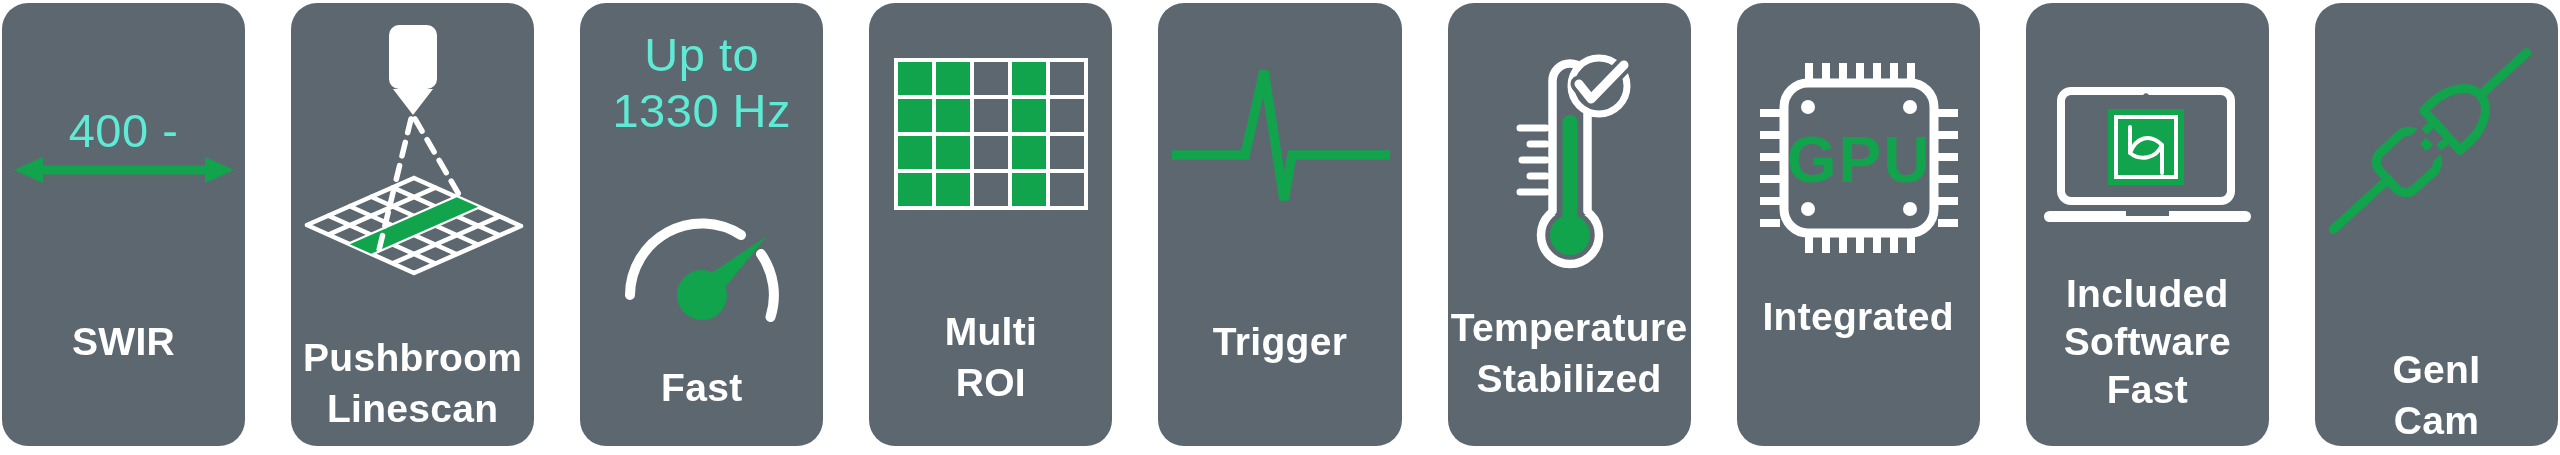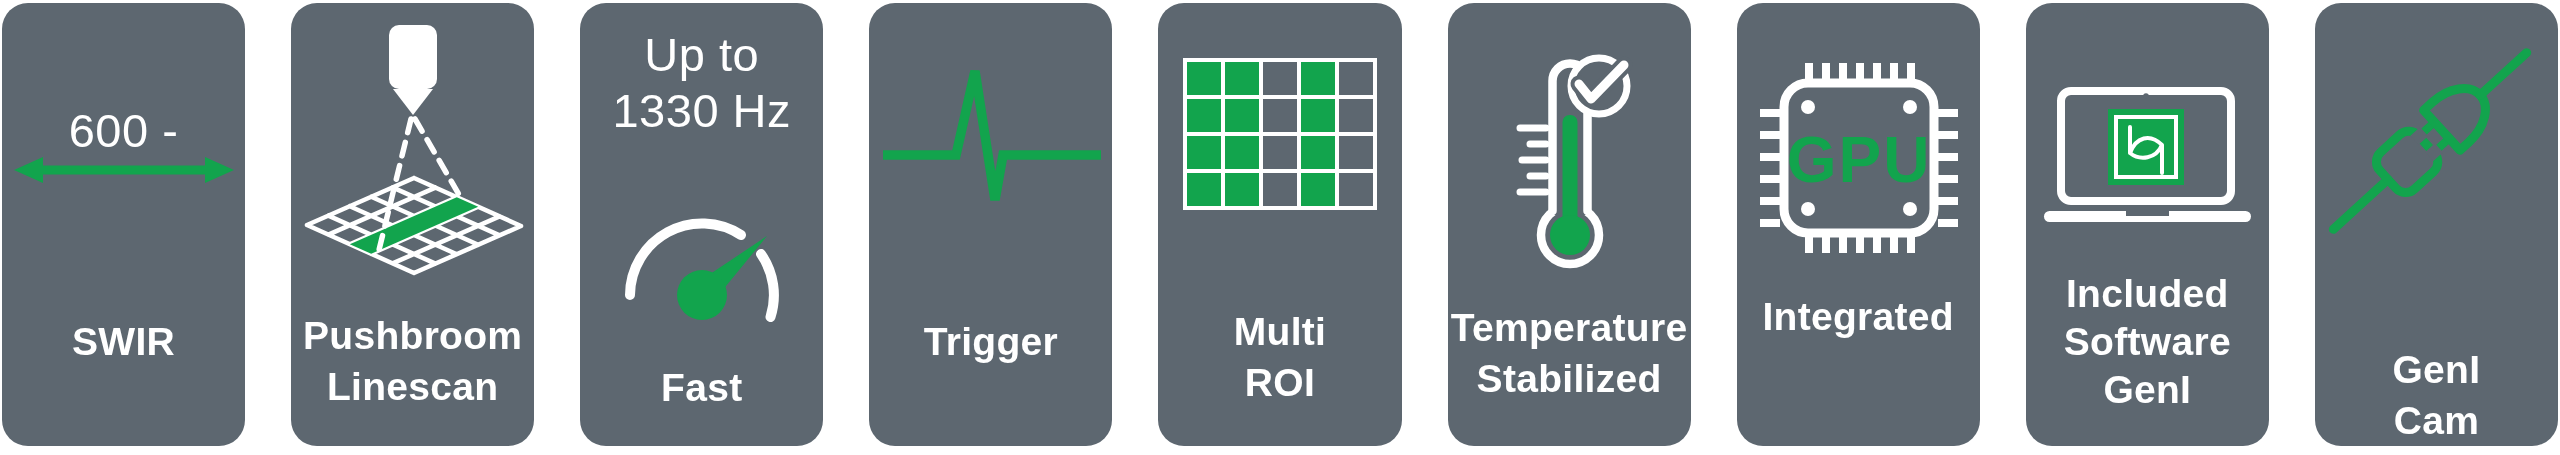--- a/index.html
+++ b/index.html
@@ -8,36 +8,36 @@
   .card{
     flex:1 1 0;
     background:var(--card-bg,#5d6770);
     border-radius:26px;
     color:#fff;
     display:flex;flex-direction:column;align-items:center;
     position:relative;overflow:hidden;
   }
   .spacer{flex:1 1 auto;}
   .top-text{
-    font-size:47px;font-weight:400;color:#ffffff;text-align:center;
+    font-size:47px;font-weight:400;color:#5eead4;text-align:center;
     line-height:56px;white-space:pre-line;letter-spacing:0.5px;
   }
   .label{
     font-size:39px;font-weight:600;color:#fff;text-align:center;
     line-height:51px;white-space:pre-line;letter-spacing:0.3px;
   }
   svg{display:block;max-width:100%;}
   
   .c1-t1{margin-top:100px;}
   .c1-arrow{margin-top:-6px;}
   .c1-t2{margin-top:-8px;}
   .c1-label{margin-bottom:79px;}
   
   .c2-icon{margin-top:0;}
-  .c2-label{margin-bottom:34px;text-align:center;}
+  .c2-label{margin-bottom:12px;text-align:center;}
   
   .c3-t1{margin-top:24px;}
   .c3-icon{margin-top:56px;}
   .c3-label{margin-bottom:33px;margin-top:32px;}
   
   .c4-grid{
     margin-top:55px;
     display:grid;background:#fff;padding:4px;gap:4px;
     grid-template-columns:repeat(5,34px);grid-auto-rows:33px;
   }
@@ -59,21 +59,21 @@
   
   .c9-icon{margin-top:0;}
   .c9-label{}
 </style>
 </head>
 <body style="background: rgb(255, 255, 255);">
 
 <div class="cards">
 
   <div class="card">
-    <div class="top-text c1-t1">600 -</div>
+    <div class="top-text c1-t1">400 -</div>
     <svg class="c1-arrow" width="224" height="34" viewBox="0 0 224 34">
       <line x1="20" y1="17" x2="204" y2="17" stroke="var(--green,#12a44d)" stroke-width="9"></line>
       <polygon points="2,17 31,4 31,30" fill="var(--green,#12a44d)"></polygon>
       <polygon points="222,17 193,4 193,30" fill="var(--green,#12a44d)"></polygon>
     </svg>
     <div class="spacer"></div>
     <div class="label c1-label">SWIR</div>
   </div>
 
   <div class="card">
@@ -97,53 +97,53 @@
       <path d="M18,100 A72,72 0 0 1 129,40" stroke="#fff" stroke-width="10" stroke-linecap="round" fill="none"></path>
       <path d="M149,59 A72,72 0 0 1 158.5,122" stroke="#fff" stroke-width="10" stroke-linecap="round" fill="none"></path>
       <polygon points="155,41 98.7,109.7 81.3,90.3" fill="var(--green,#12a44d)"></polygon>
       <circle cx="90" cy="100" r="25" fill="var(--green,#12a44d)"></circle>
     </svg>
     <div class="spacer"></div>
     <div class="label c3-label">Fast</div>
   </div>
 
   <div class="card">
+    <div class="c4-grid">
+        <div class="cell green"></div>
+        <div class="cell green"></div>
+        <div class="cell"></div>
+        <div class="cell green"></div>
+        <div class="cell"></div>
+        <div class="cell green"></div>
+        <div class="cell green"></div>
+        <div class="cell"></div>
+        <div class="cell green"></div>
+        <div class="cell"></div>
+        <div class="cell green"></div>
+        <div class="cell green"></div>
+        <div class="cell"></div>
+        <div class="cell green"></div>
+        <div class="cell"></div>
+        <div class="cell green"></div>
+        <div class="cell green"></div>
+        <div class="cell"></div>
+        <div class="cell green"></div>
+        <div class="cell"></div>
+      </div>
+    <div class="spacer"></div>
+    <div class="label c4-label">Multi
+ROI</div>
+  </div>
+
+  <div class="card">
     <svg class="c5-icon" width="243" height="145" viewBox="0 0 243 145">
       <path d="M14,92 L87,92 L106,8 L126,137 L134,92 L232,92" stroke="var(--green,#12a44d)" stroke-width="9.5" fill="none" stroke-linejoin="miter"></path>
     </svg>
     <div class="spacer"></div>
     <div class="label c5-label">Trigger</div>
-  </div>
-
-  <div class="card">
-    <div class="c4-grid">
-        <div class="cell green"></div>
-        <div class="cell green"></div>
-        <div class="cell"></div>
-        <div class="cell green"></div>
-        <div class="cell"></div>
-        <div class="cell green"></div>
-        <div class="cell green"></div>
-        <div class="cell"></div>
-        <div class="cell green"></div>
-        <div class="cell"></div>
-        <div class="cell green"></div>
-        <div class="cell green"></div>
-        <div class="cell"></div>
-        <div class="cell green"></div>
-        <div class="cell"></div>
-        <div class="cell green"></div>
-        <div class="cell green"></div>
-        <div class="cell"></div>
-        <div class="cell green"></div>
-        <div class="cell"></div>
-      </div>
-    <div class="spacer"></div>
-    <div class="label c4-label">Multi
-ROI</div>
   </div>
 
   <div class="card">
     <svg class="c6-icon" width="243" height="275" viewBox="0 0 243 275">
       <path d="M72,125 L98,125 M82,141 L98,141 M74,157 L98,157 M82,173 L98,173 M72,189 L98,189" stroke="#fff" stroke-width="7" stroke-linecap="round"></path>
       <circle cx="122" cy="232" r="29" fill="none" stroke="#fff" stroke-width="8.5"></circle>
       <rect x="105" y="196" width="34" height="16" fill="var(--card-bg,#5d6770)"></rect>
       <path d="M104.5,78 A17.5,17.5 0 0 1 139.5,78 L139.5,208 M104.5,78 L104.5,208" stroke="#fff" stroke-width="8.5" fill="none" stroke-linecap="round"></path>
       <rect x="114.5" y="112" width="15" height="110" rx="7" fill="var(--green,#12a44d)"></rect>
       <circle cx="122" cy="232" r="20" fill="var(--green,#12a44d)"></circle>
@@ -203,21 +203,21 @@
       <circle cx="120" cy="13" r="2.8" fill="var(--card-bg,#5d6770)"></circle>
       <rect x="82" y="26" width="76" height="76" fill="var(--green,#12a44d)"></rect>
       <rect x="90" y="34" width="60" height="60" fill="none" stroke="#fff" stroke-width="4"></rect>
       <path d="M104,44 L104,70 M136,62 L136,90 M104,70 C110,54 124,50 136,62 C130,76 114,78 104,70" stroke="#fff" stroke-width="4" fill="none" stroke-linejoin="round" stroke-linecap="round"></path>
       <rect x="18" y="128" width="207" height="11" rx="5.5" fill="#fff"></rect>
       <rect x="100" y="128" width="43" height="5" fill="var(--card-bg,#5d6770)"></rect>
     </svg>
     <div class="spacer"></div>
     <div class="label c8-label">Included
 Software
-GenI</div>
+Fast</div>
   </div>
 
   <div class="card">
     <svg class="c9-icon" width="243" height="250" viewBox="0 0 243 250">
       <g transform="translate(115,138) rotate(-42.4)" stroke="var(--green,#12a44d)" fill="none" stroke-linejoin="round">
         <line x1="-131" y1="0" x2="-57" y2="0" stroke-width="9" stroke-linecap="round"></line>
         <rect x="-57" y="-25" width="52" height="50" rx="13" stroke-width="9"></rect>
         <line x1="-5" y1="-17" x2="-5" y2="-5" stroke="var(--card-bg,#5d6770)" stroke-width="12"></line>
         <line x1="-5" y1="5" x2="-5" y2="17" stroke="var(--card-bg,#5d6770)" stroke-width="12"></line>
         <line x1="2" y1="-11" x2="16" y2="-11" stroke-width="8"></line>

